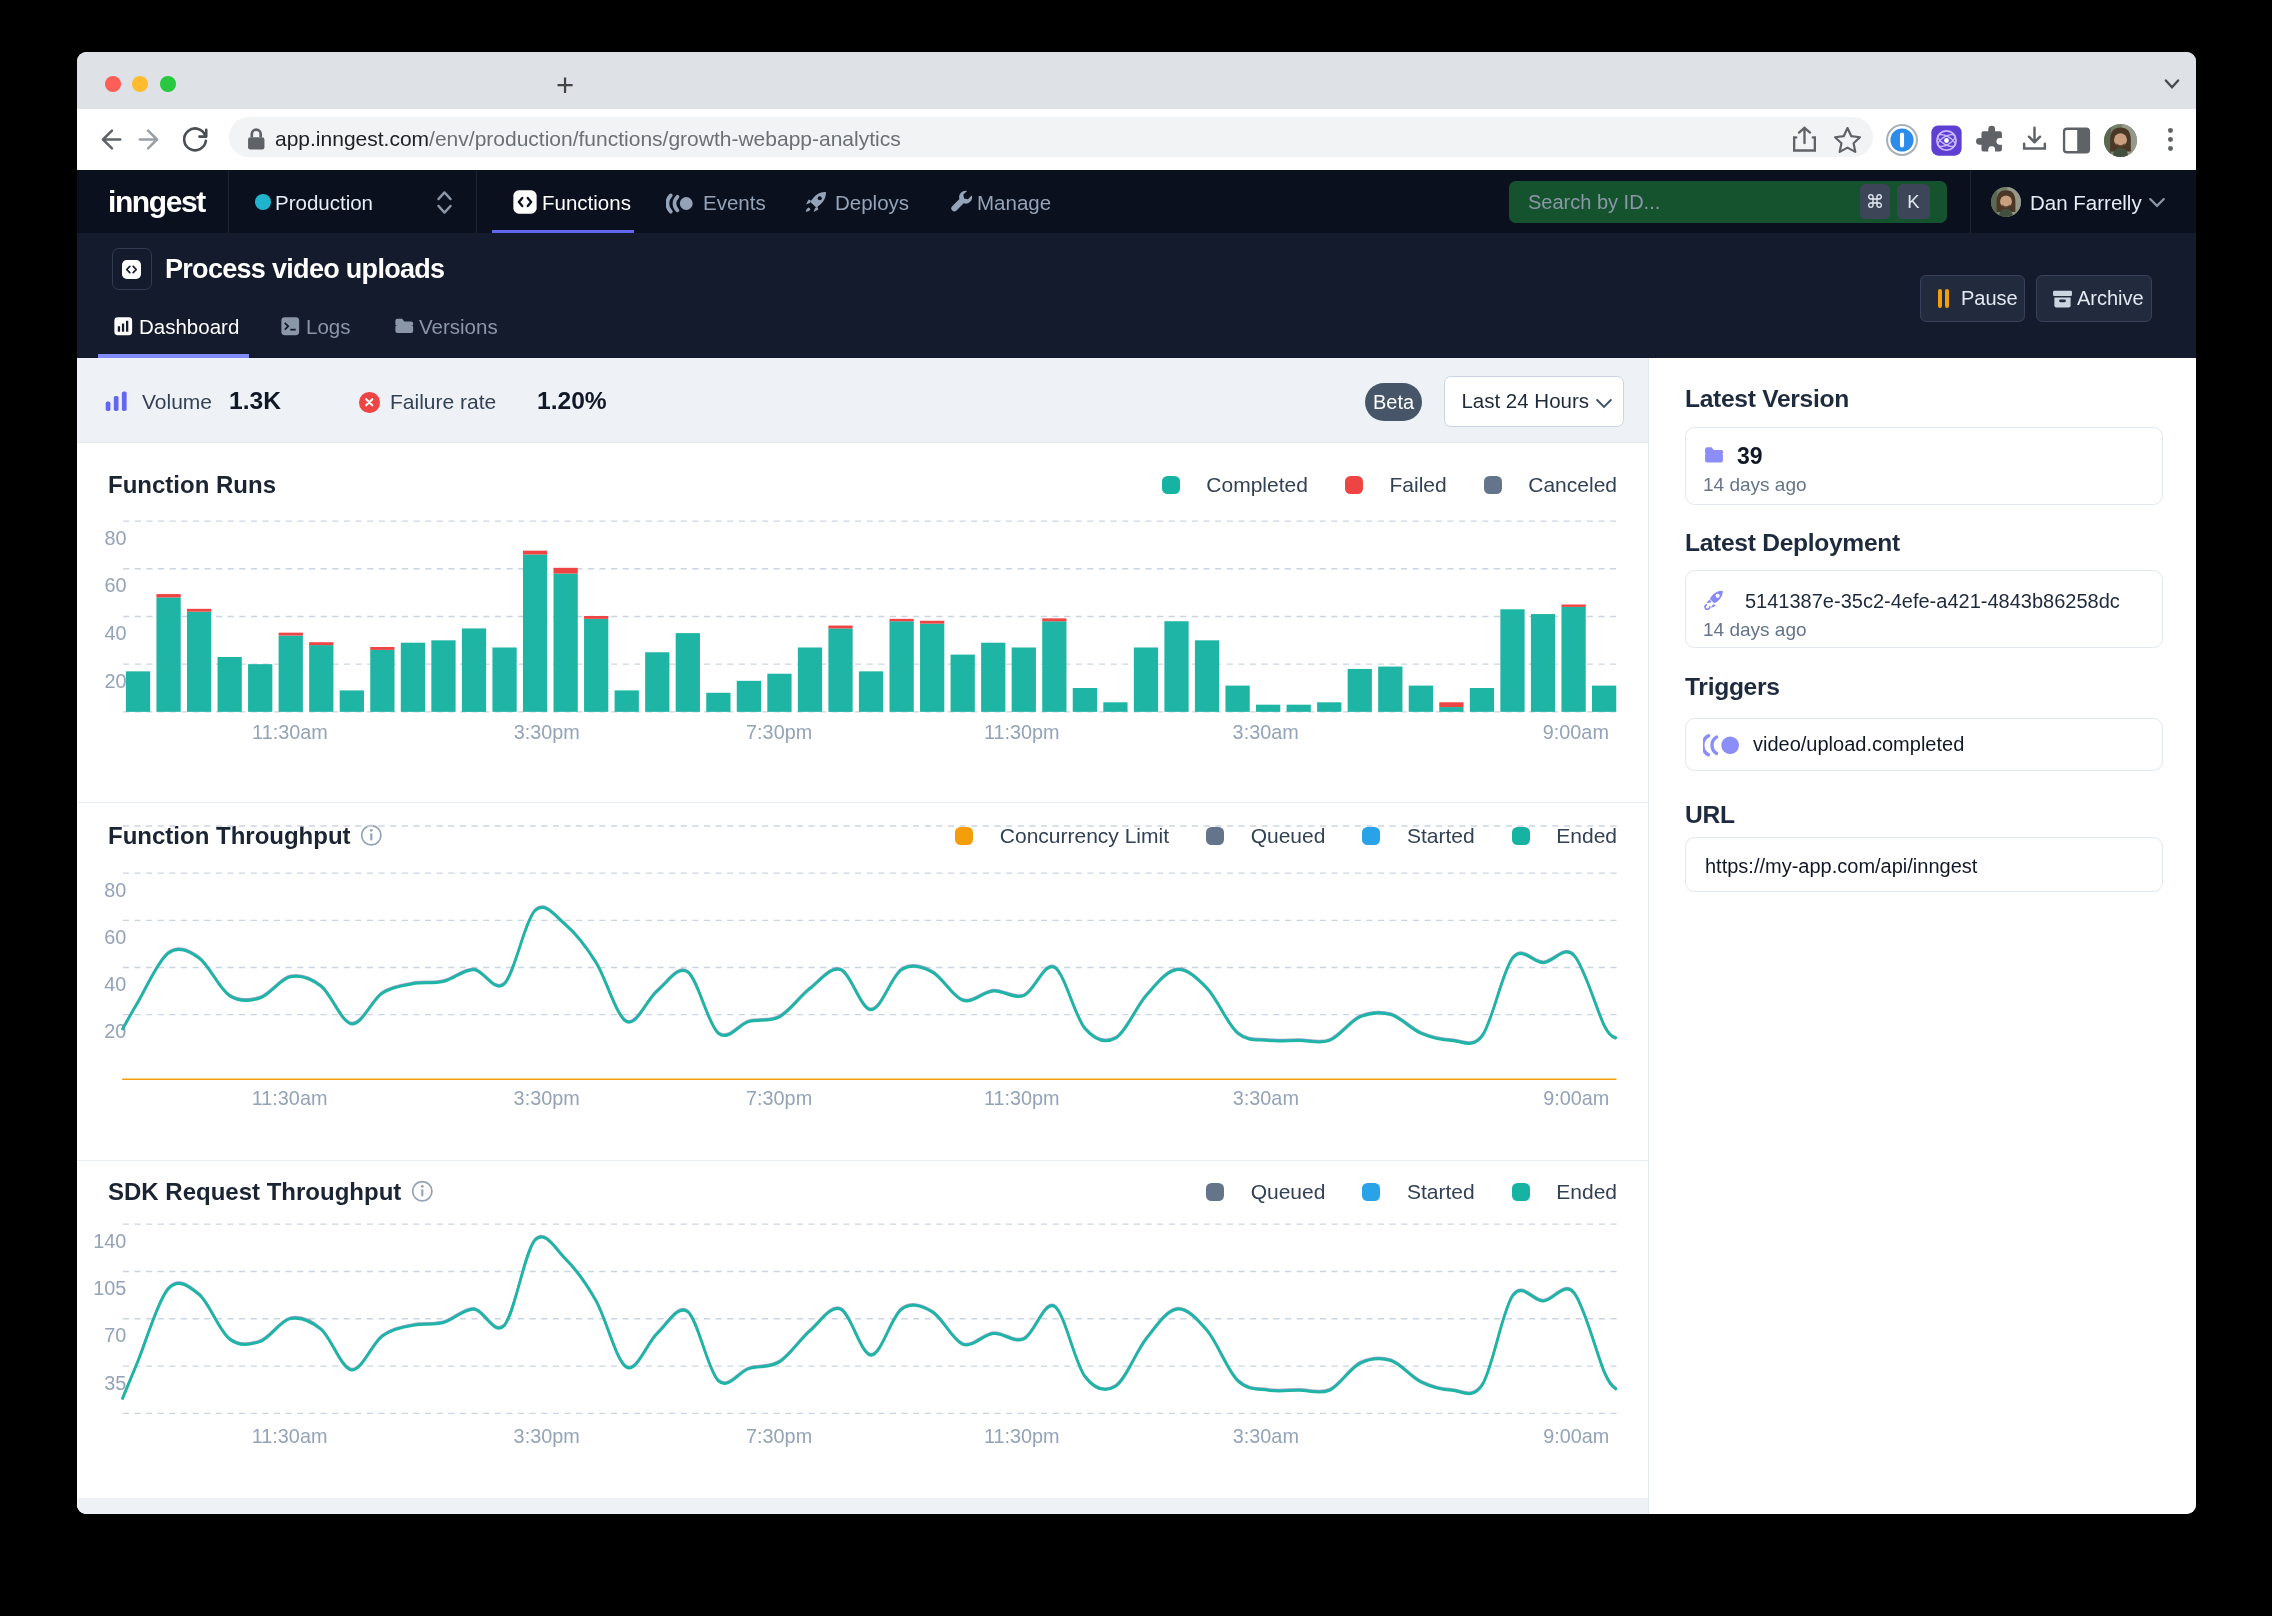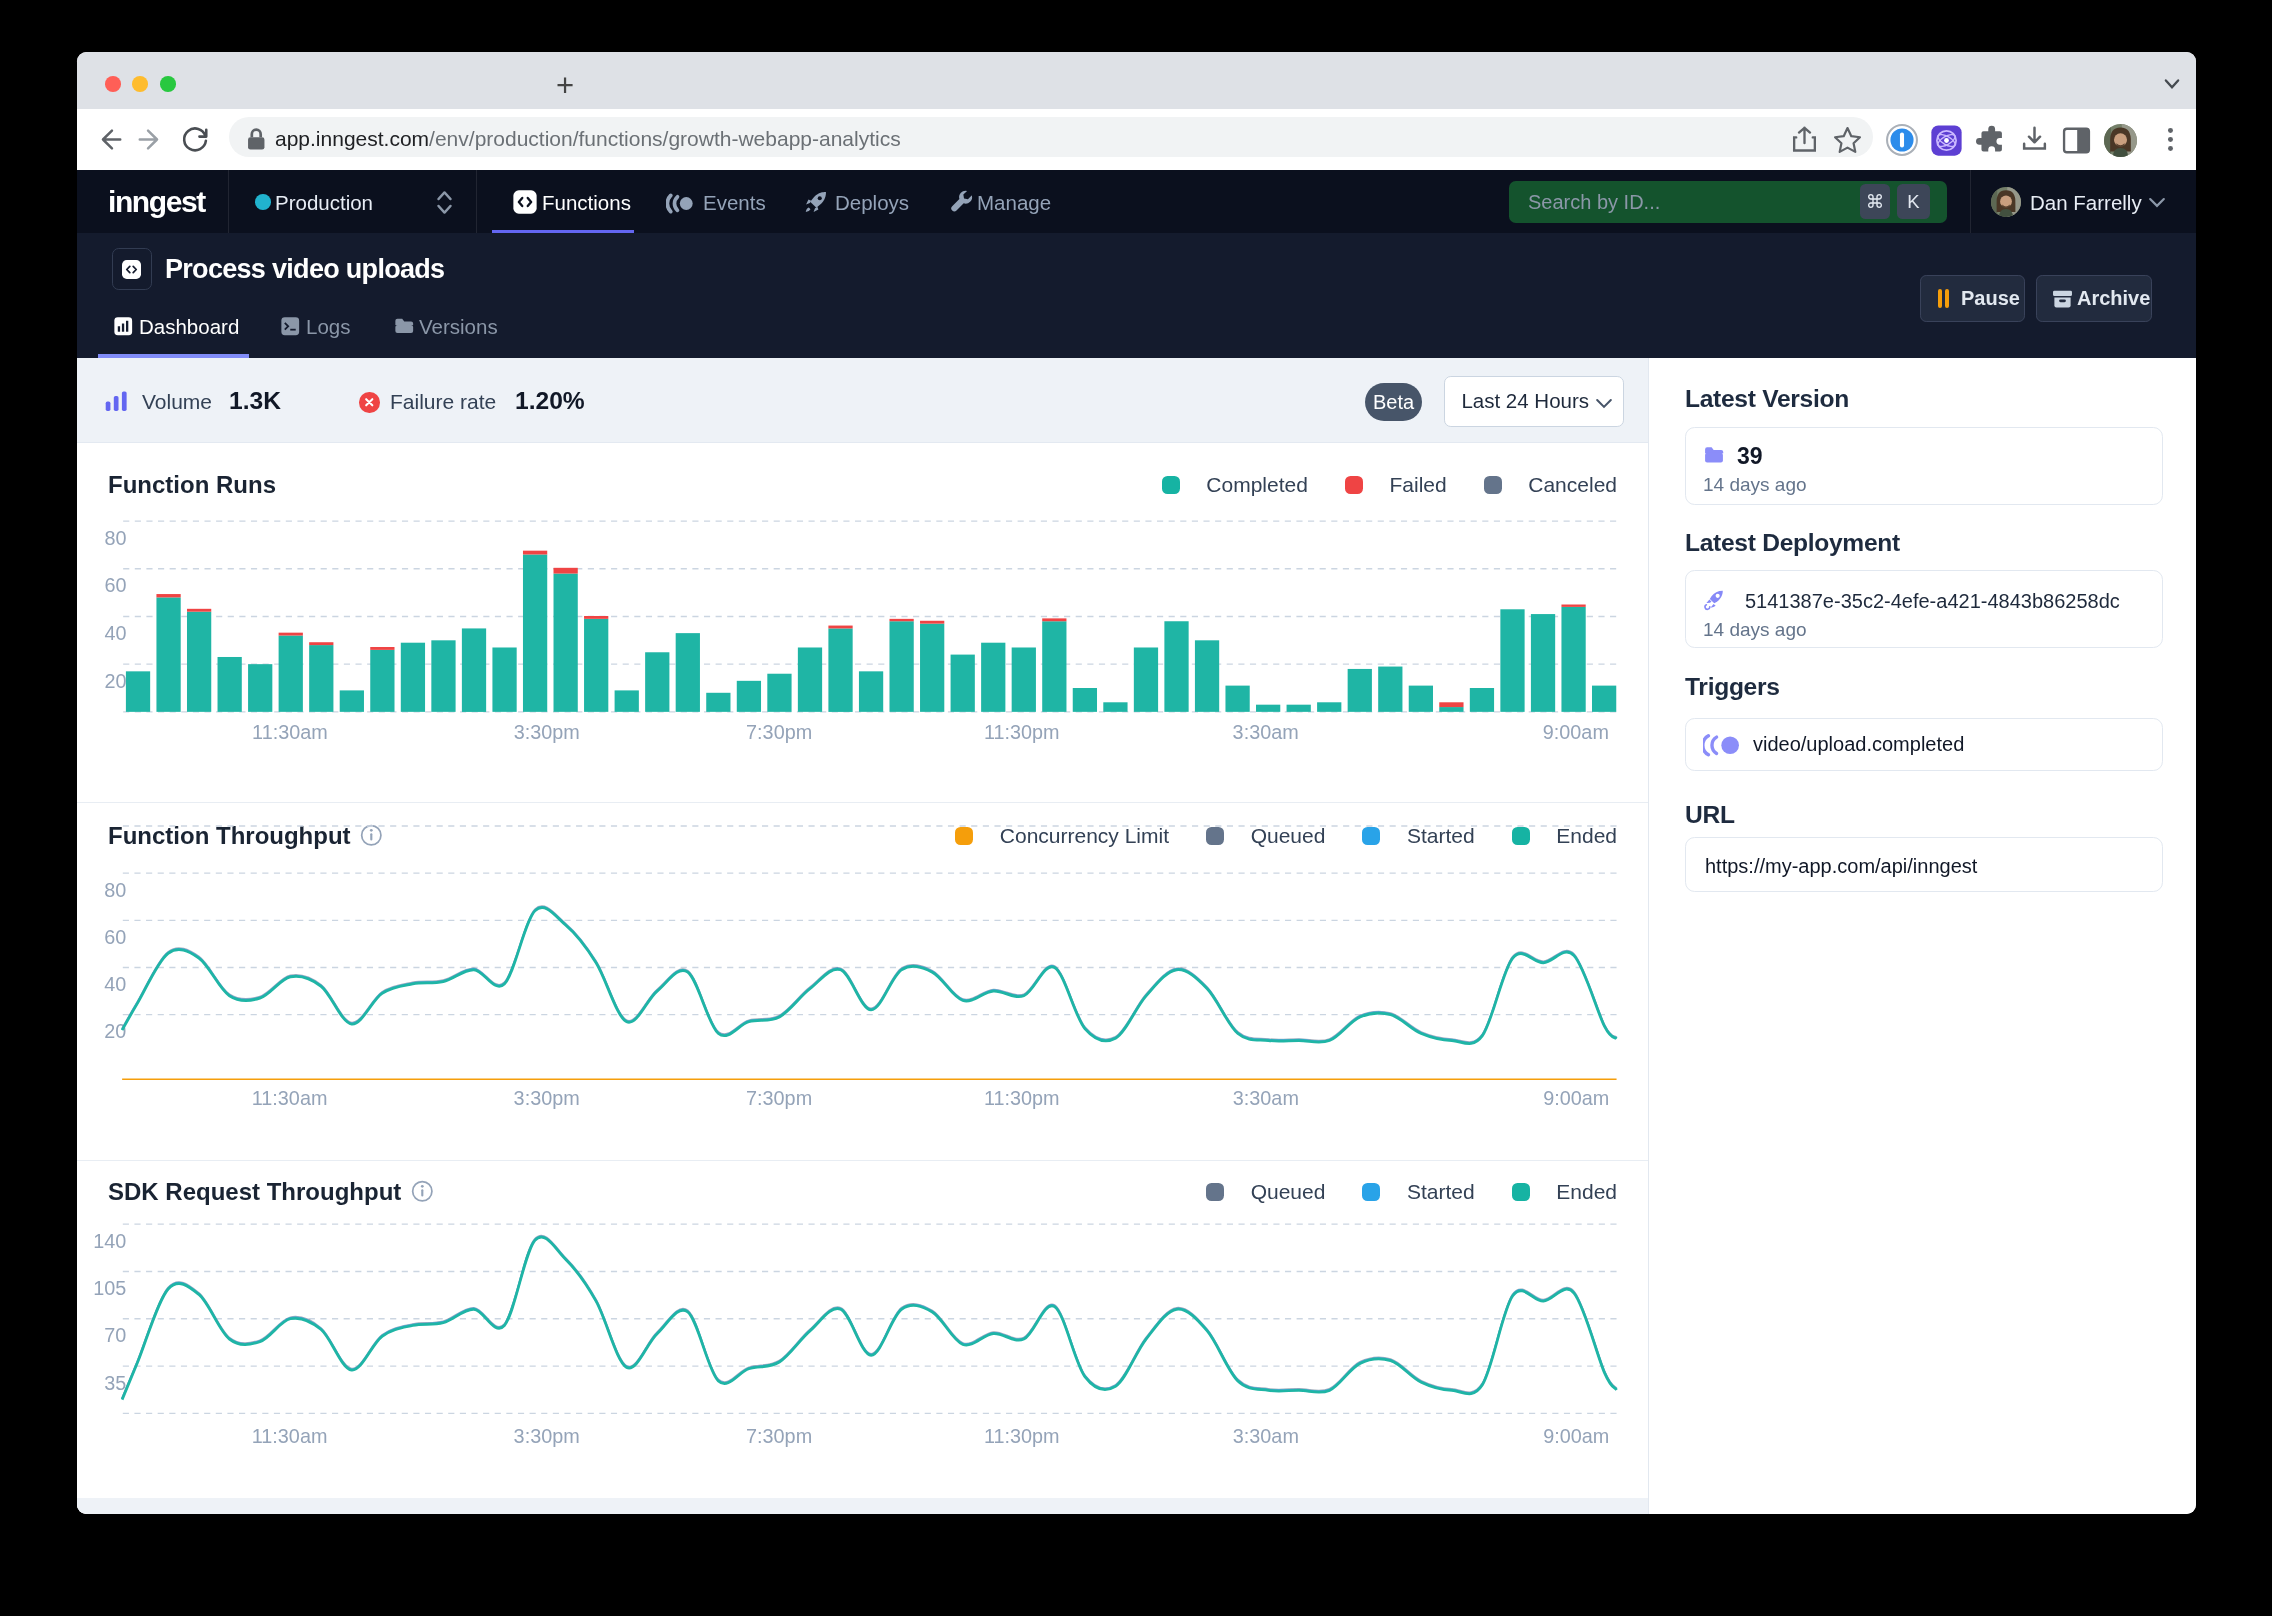--- a/index.html
+++ b/index.html
@@ -15,21 +15,21 @@
 .hsep { position:absolute; top:0; width:1.4px; height:64px; background:rgba(255,255,255,0.09); }
 .logo { position:absolute; left:31px; top:15px; font-size:30px; font-weight:800; letter-spacing:-1.4px; color:#fff; }
 .navitem { position:absolute; top:20.5px; font-size:20.5px; color:#94a3b8; }
 .navitem.active { color:#fff; }
 .funder { position:absolute; left:415px; top:60px; width:142px; height:3.4px; background:#6366f1; }
 .search { position:absolute; left:1432px; top:11px; width:438px; height:42px; background:#14532d; border-radius:6.8px; color:#8b97a8; font-size:20px; }
 .kcap { position:absolute; top:3.4px; height:35px; background:#3d4658; border-radius:5.5px; color:#e2e8f0; font-size:18.5px; text-align:center; line-height:35px; }
 .sub { position:absolute; left:0; top:181px; width:100%; height:125px; background:#141b2d; color:#fff; }
 .fnicon { position:absolute; left:35px; top:15px; width:40px; height:42px; border:1.4px solid #323c52; border-radius:6.8px; }
 .subtitle { position:absolute; left:88px; top:20.5px; font-size:27px; font-weight:600; letter-spacing:-0.7px; }
-.btn { position:absolute; top:42px; height:47px; border-radius:6.2px; background:#222b3e; border:1.4px solid #39425a; color:#e2e8f0; font-size:20px;font-weight:bold; }
+.btn { position:absolute; top:42px; height:47px; border-radius:6.2px; background:#222b3e; border:1.4px solid #39425a; color:#e2e8f0; font-size:20px; }
 .content { position:absolute; left:0; top:306px; width:1571px; height:1156px; background:#fff; }
 .sidebar { position:absolute; left:1571px; top:306px; width:548px; height:1156px; background:#fff; border-left:1.4px solid #e2e8f0; }
 .stats { position:absolute; left:0; top:0; width:100%; height:85px; background:#eef2f7; border-bottom:1.4px solid #e3e9f1; }
 .card { position:absolute; left:0; width:100%; background:#fff; }
 .ctitle { position:absolute; left:31px; font-size:24px; font-weight:700; color:#1a2433; }
 .legend { position:absolute; right:31px; display:flex; align-items:center;gap:15px; }
 .ldot { width:18px; height:18px; border-radius:5.5px; display:inline-block; margin-left:22px; margin-right:11.6px; }
 .ltxt { font-size:21px; color:#334155; }
 .hline { position:absolute; left:0; width:100%; height:1.4px; background:#e8edf3; }
 .shead { position:absolute; left:36px; font-size:24.6px; font-weight:700; color:#1e2b3f; letter-spacing:-0.3px; }
@@ -222,21 +222,21 @@
           <rect x="16" y="12" width="7" height="22" rx="2.5" fill="#6366f1"></rect>
           <rect x="28" y="5" width="7" height="29" rx="2.5" fill="#6366f1"></rect>
         </svg>
       <span class="ic" style="left:65px;top:32px;font-size:21px;color:#334155">Volume</span>
       <span class="ic" style="left:152px;top:29px;font-size:24.6px;font-weight:700;color:#111827">1.3K</span>
       <span class="ic" style="left:282px;top:34px;width:20.5px;height:20.5px;border-radius:50%;background:#ef4444"></span>
       <svg class="ic" style="left:282px;top:34px" width="20.5" height="20.5" viewBox="0 0 30 30">
           <path d="M10.5 10.5 L19.5 19.5 M19.5 10.5 L10.5 19.5" stroke="#fff" stroke-width="3" stroke-linecap="round"></path>
         </svg>
       <span class="ic" style="left:313px;top:32px;font-size:21px;color:#334155">Failure rate</span>
-      <span class="ic" style="left:438px;top:29px;font-size:24.6px;font-weight:700;color:#111827">1.20%</span>
+      <span class="ic" style="left:460px;top:29px;font-size:24.6px;font-weight:700;color:#111827">1.20%</span>
       <span class="ic" style="left:1288px;top:24.6px;width:57px;height:38px;background:#475569;border-radius:19px;color:#fff;font-size:20px;line-height:38px;text-align:center">Beta</span>
       <span class="ic" style="left:1367px;top:18px;width:180px;height:51px;background:#fff;border:1.4px solid #cbd5e1;border-radius:6.8px;font-size:21px;color:#1e293b">
         <span style="position:absolute;left:16.4px;top:12.3px;font-size:20.5px;white-space:nowrap">Last 24 Hours</span>
         <svg style="position:absolute;right:9.6px;top:20.5px" width="18" height="12.3" viewBox="0 0 26 18">
             <path d="M3 3 L13 13 L23 3" stroke="#475569" stroke-width="3" fill="none" stroke-linecap="round"></path>
           </svg>
       </span>
     </div>
     <div class="card" style="top:86px;height:358px">
       <div class="ctitle" style="top:27px">Function Runs</div>

